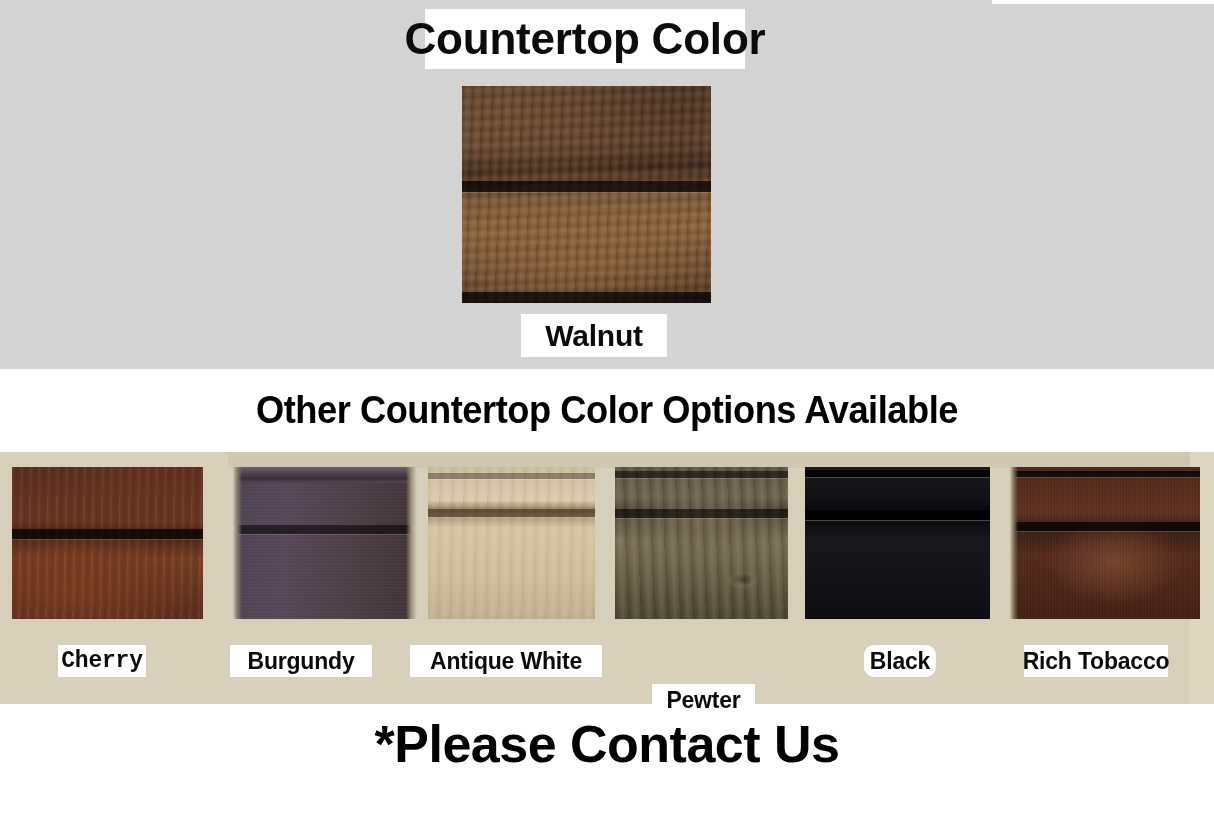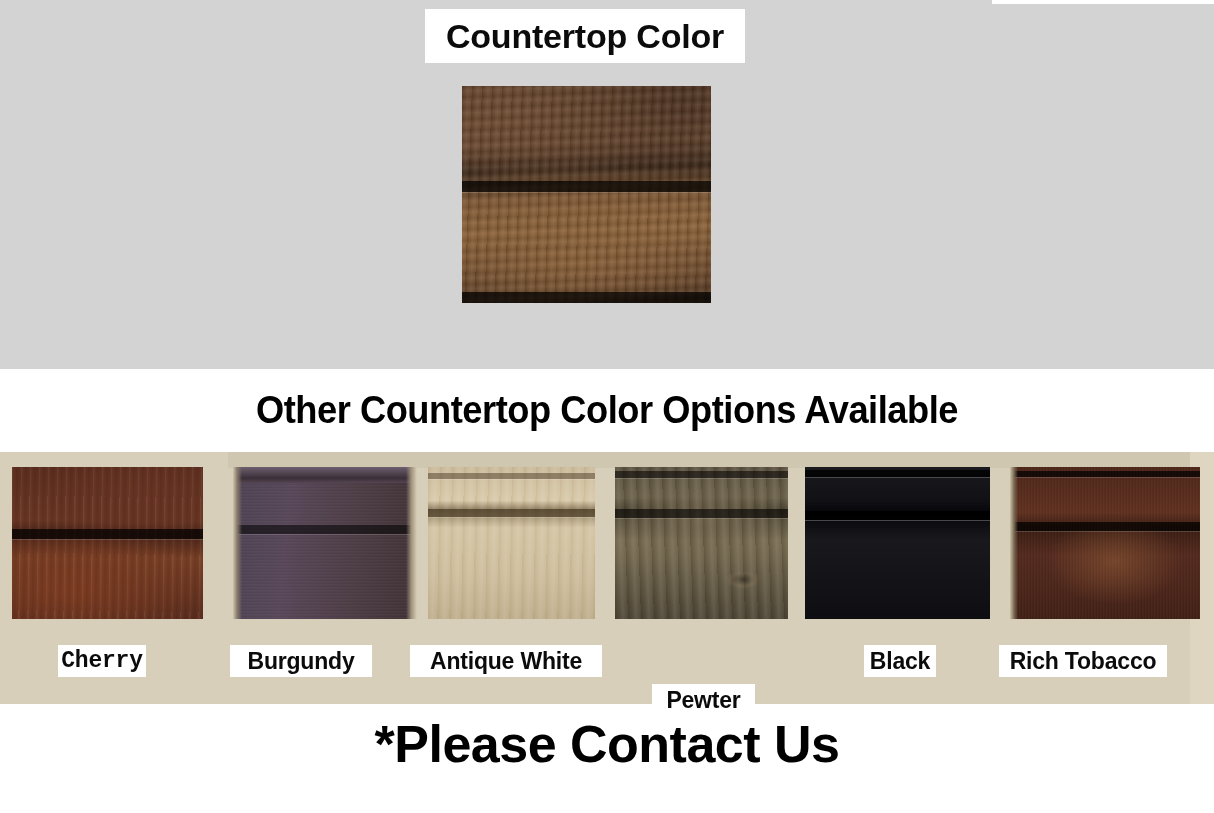--- a/index.html
+++ b/index.html
@@ -68,22 +68,22 @@
     font-weight: bold;
     white-space: nowrap;
     display: flex;
     align-items: center;
     justify-content: center;
     letter-spacing: -0.2px;
   }
 
   #chip-title {
     left: 425px; top: 9px;
-    width: 320px; height: 54px;
-    font-size: 34px;
+    width: 320px; height: 60px;
+    font-size: 44px;
   }
   #chip-main-swatch {
     left: 521px; top: 314px;
     width: 146px; height: 43px;
     font-size: 30px;
   }
 
   .chip-sm {
     height: 32px;
     font-size: 23px;
@@ -239,20 +239,21 @@
   <div class="band band-bottom"></div>
 
   <div class="chip" id="chip-title">Countertop Color</div>
 
   <div class="swatch" id="swatch-main">
     <div class="grain"></div>
     <div class="groove g1"></div>
     <div class="groove g2"></div>
   </div>
 
+  <div class="chip" id="chip-main-swatch">Walnut</div>
 
   <div class="heading" id="heading-other">Other Countertop Color Options Available</div>
 
   <div class="swatch swatch-sm" id="swatch-cherry">
     <div class="grain"></div>
     <div class="groove g1"></div>
   </div>
 
   <div class="swatch swatch-sm" id="swatch-burgundy">
     <div class="grain"></div>
@@ -284,18 +285,18 @@
     <div class="grain"></div>
     <div class="groove g2"></div>
     <div class="groove g1"></div>
     <div class="edge-l"></div>
   </div>
 
   <div class="chip chip-sm" style="left:58px;  width:88px;font-family:Liberation Mono, monospace;">Cherry</div>
   <div class="chip chip-sm" style="left:230px; width:142px;">Burgundy</div>
   <div class="chip chip-sm" style="left:410px; width:192px;">Antique White</div>
   <div class="chip chip-sm" style="left:652px; width:103px;margin-top:39px;">Pewter</div>
-  <div class="chip chip-sm" style="left:864px; width:72px;">Black</div>
-  <div class="chip chip-sm" style="left:999px; width:168px;">Rich Tobacco</div>
+  <div class="chip chip-sm" style="left:864px; width:72px;border-radius:10px;">Black</div>
+  <div class="chip chip-sm" style="left:1024px; width:144px;">Rich Tobacco</div>
 
   <div class="heading" id="heading-contact">*Please Contact Us</div>
 
 </div>
 
 </body></html>

